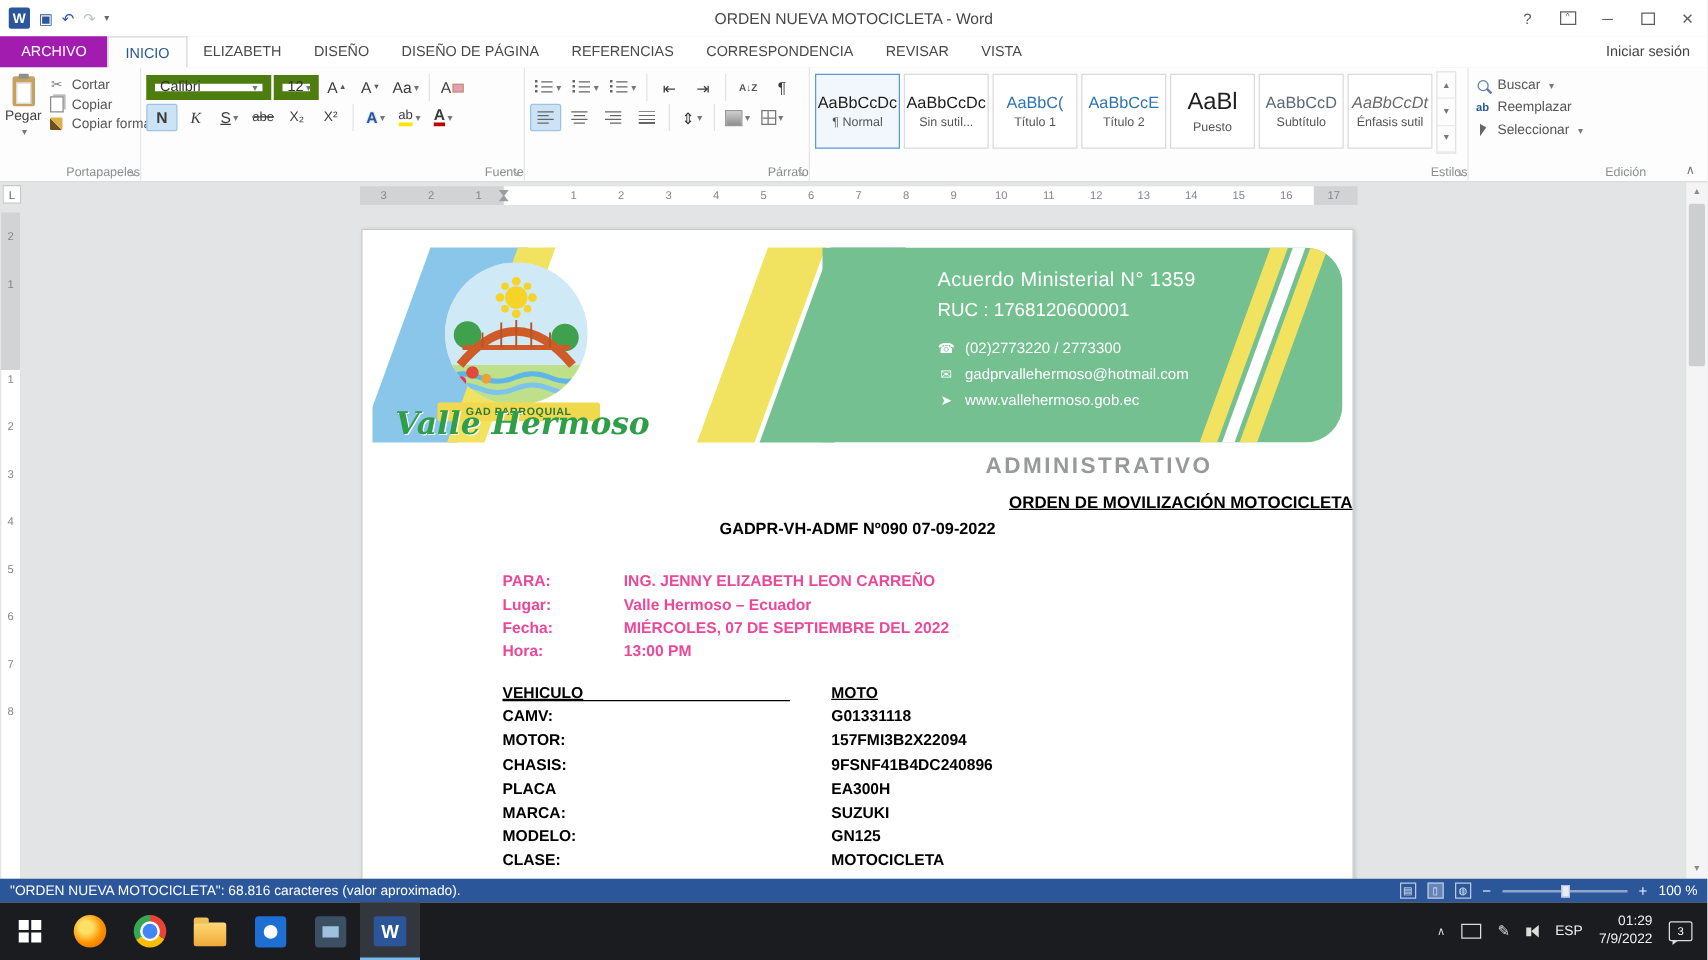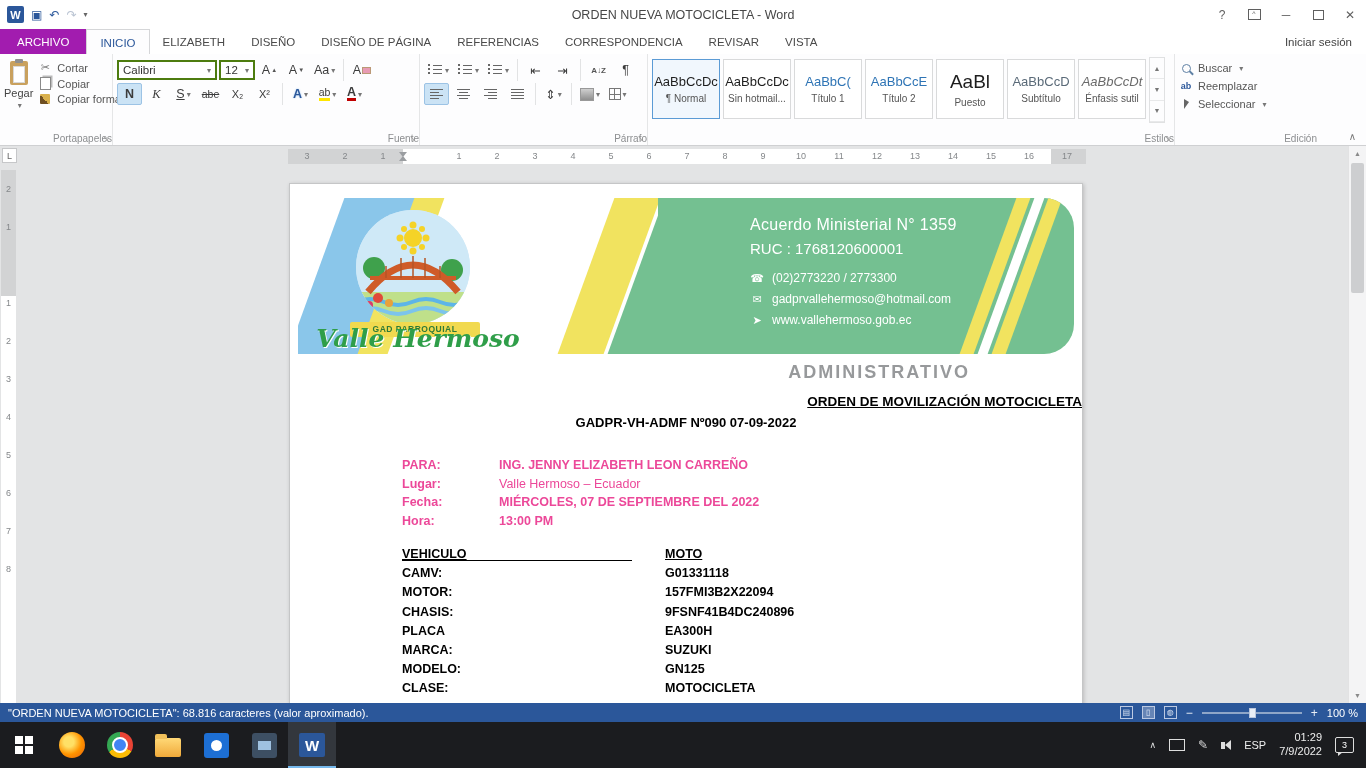--- a/index.html
+++ b/index.html
@@ -34,21 +34,21 @@
   .ic-clipboard{width:18px;height:24px;background:#c9a15e;border-radius:2px;position:relative;display:block}
   .ic-clipboard .clip-page{position:absolute;left:3px;top:5px;width:12px;height:17px;background:#fff;border:1px solid #d9d9d9;box-sizing:border-box;display:block}
   .ic-clipboard .clip-top{position:absolute;left:5px;top:-2px;width:8px;height:4px;background:#8f8f8f;border-radius:1px;display:block}
   .clip-col{display:flex;flex-direction:column;gap:3px;padding-top:4px}
   .sbtn{display:flex;align-items:center;gap:5px;font-size:11px;color:#565656;white-space:nowrap}
   .mini{width:14px;display:inline-flex;justify-content:center;color:#777;font-size:11px}
   .ic-copy{width:9px;height:11px;border:1px solid #8a8a8a;background:#fff;box-shadow:2px -2px 0 -0.5px #bbb;display:inline-block}
   .ic-brush{width:10px;height:10px;background:linear-gradient(135deg,#d9b04c 0 55%,#6f4f22 55%);border-radius:1px;display:inline-block;transform:rotate(90deg)}
   .dd{font-size:8px;color:#777;margin-left:2px}
   .frow{display:flex;align-items:center;gap:2px;margin:2px 0}
-  .combo{height:20px;border:2px solid #4d7c0f;background:#fff;display:flex;align-items:center;justify-content:space-between;
+  .combo{height:20px;border:7px solid #4d7c0f;background:#fff;display:flex;align-items:center;justify-content:space-between;
          font-size:11.5px;color:#333;padding:0 4px;box-sizing:border-box}
   .fbtn{min-width:19px;height:20px;display:inline-flex;align-items:center;justify-content:center;font-size:12.5px;color:#3c3c3c;
         padding:0 2px;border:1px solid transparent;border-radius:2px}
   .fbtn.on{background:#cbe3f5;border:1px solid #9cc3e5}
   .fbtn .corner{font-size:6px;margin-left:1px;color:#555}
   .vsep{width:1px;background:#e2e3e4;align-self:stretch;margin:0 3px}
   .eff{color:#2b579a;font-weight:bold;text-shadow:0 0 2px #9ec7ef}
   .hl-bar{border-bottom:3px solid #ffe600;line-height:11px}
   .fc-bar{border-bottom:3px solid #c00000;line-height:11px;font-weight:bold}
   .eraser{width:7px;height:5px;background:#e89bb4;border:1px solid #b97;display:inline-block;margin-left:1px}
@@ -130,21 +130,21 @@
                 font-style:italic;font-weight:bold;font-size:25px;color:#2f9e49;z-index:5;text-shadow:1px 1px 0 #fff}
   .dept{position:absolute;top:178px;left:0;right:112px;text-align:right;font-size:18px;font-weight:bold;
         letter-spacing:2px;color:#97999b}
   .doc-title{position:absolute;top:210px;left:0;right:0;text-align:right;font-size:13.5px;font-weight:bold;color:#000}
   .doc-title span{text-decoration:underline}
   .doc-subtitle{position:absolute;top:231px;left:0;right:0;text-align:center;font-size:13px;font-weight:bold;color:#000}
   .info-block{position:absolute;top:272px;left:112px;right:30px;font-size:12.5px;line-height:18.5px;color:#ec4899}
   .irow{display:flex}
   .ilabel{width:97px;font-weight:bold}
   .ival{font-weight:bold}
-  .ival.reg{font-weight:normal}
+  .ival.reg{font-weight:bold}
   .veh-block{position:absolute;top:361px;left:112px;right:30px;font-size:12.5px;line-height:19.2px;color:#000}
   .vrow{display:flex}
   .vlabel{width:263px;font-weight:bold;position:relative}
   .vval{font-weight:bold}
   .vh-lab::after{content:"";position:absolute;left:0;bottom:3px;width:230px;border-bottom:1.5px solid #000}
   .u{text-decoration:underline}
   
   #scrollbar{position:absolute;right:0;top:146px;bottom:65px;width:17px;background:#f4f4f5;border-left:1px solid #e2e2e3}
   .sc-arrow{height:15px;display:flex;align-items:center;justify-content:center;font-size:7px;color:#8a8a8a}
   .sc-thumb{position:absolute;left:2px;right:2px;top:17px;height:130px;background:#cdced0;border-radius:2px}
@@ -383,21 +383,21 @@
 
   <div class="rgroup" style="width:527px">
     <div style="display:flex">
       <div class="styles-row">
         <div class="style-item sel">
           <span class="st-sample">AaBbCcDc</span>
           <span class="st-name">¶ Normal</span>
         </div>
         <div class="style-item">
           <span class="st-sample">AaBbCcDc</span>
-          <span class="st-name">Sin hotmail...</span>
+          <span class="st-name">Sin sutil...</span>
         </div>
         <div class="style-item">
           <span class="st-sample h">AaBbC(</span>
           <span class="st-name">Título 1</span>
         </div>
         <div class="style-item">
           <span class="st-sample h">AaBbCcE</span>
           <span class="st-name">Título 2</span>
         </div>
         <div class="style-item">

